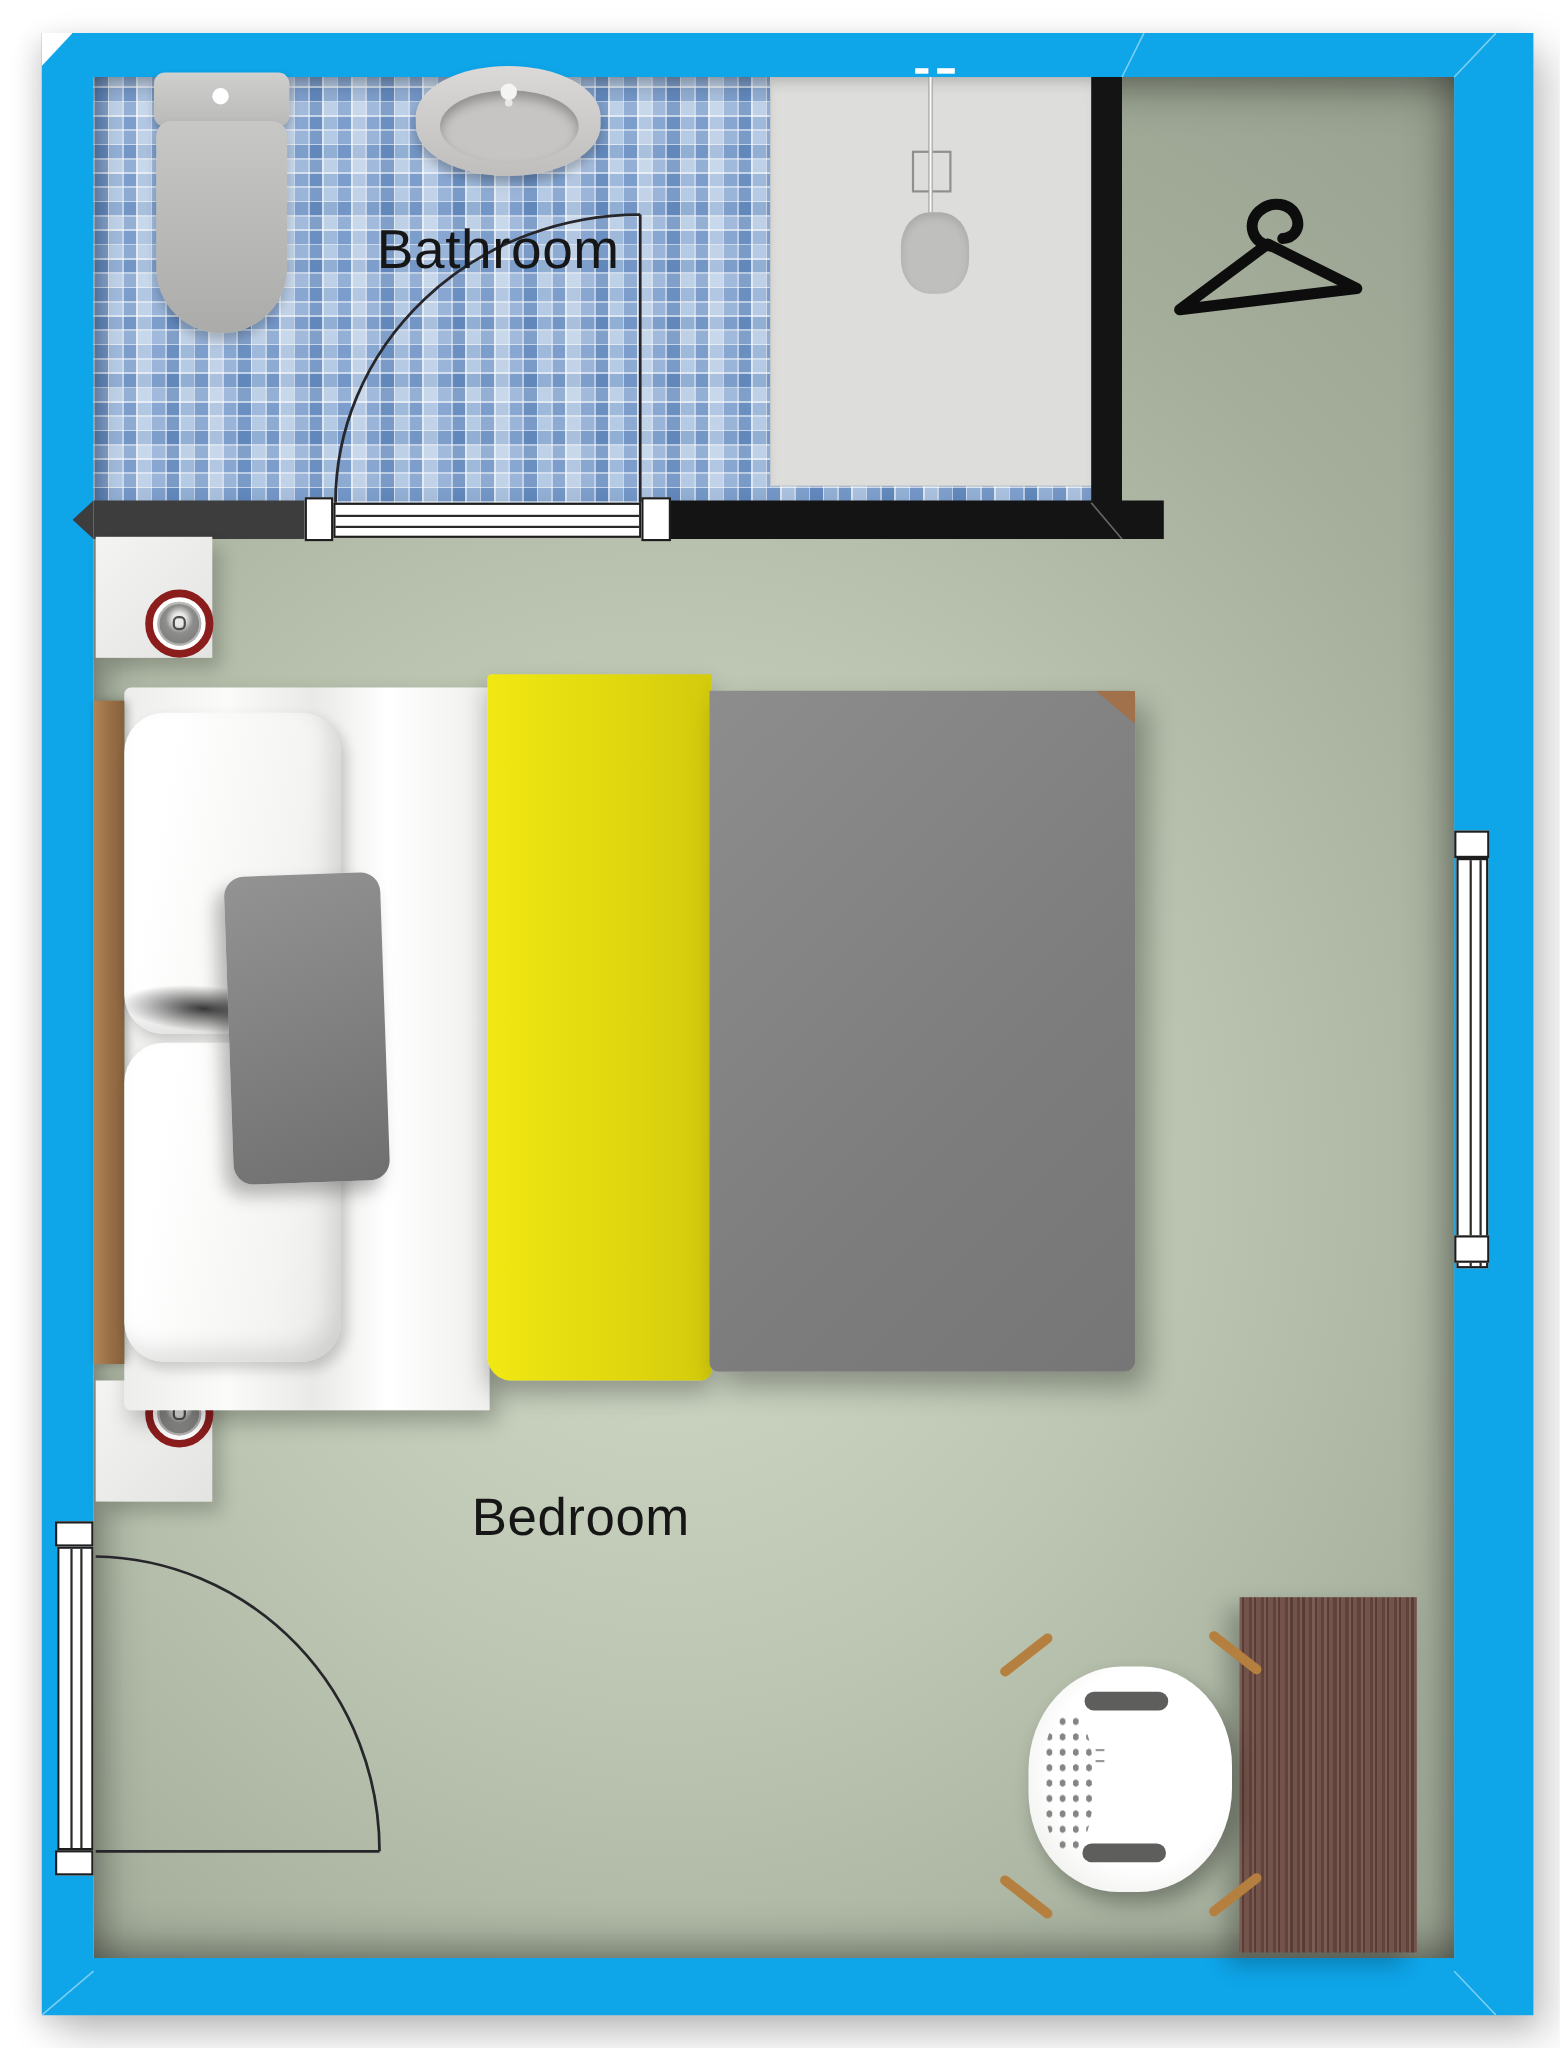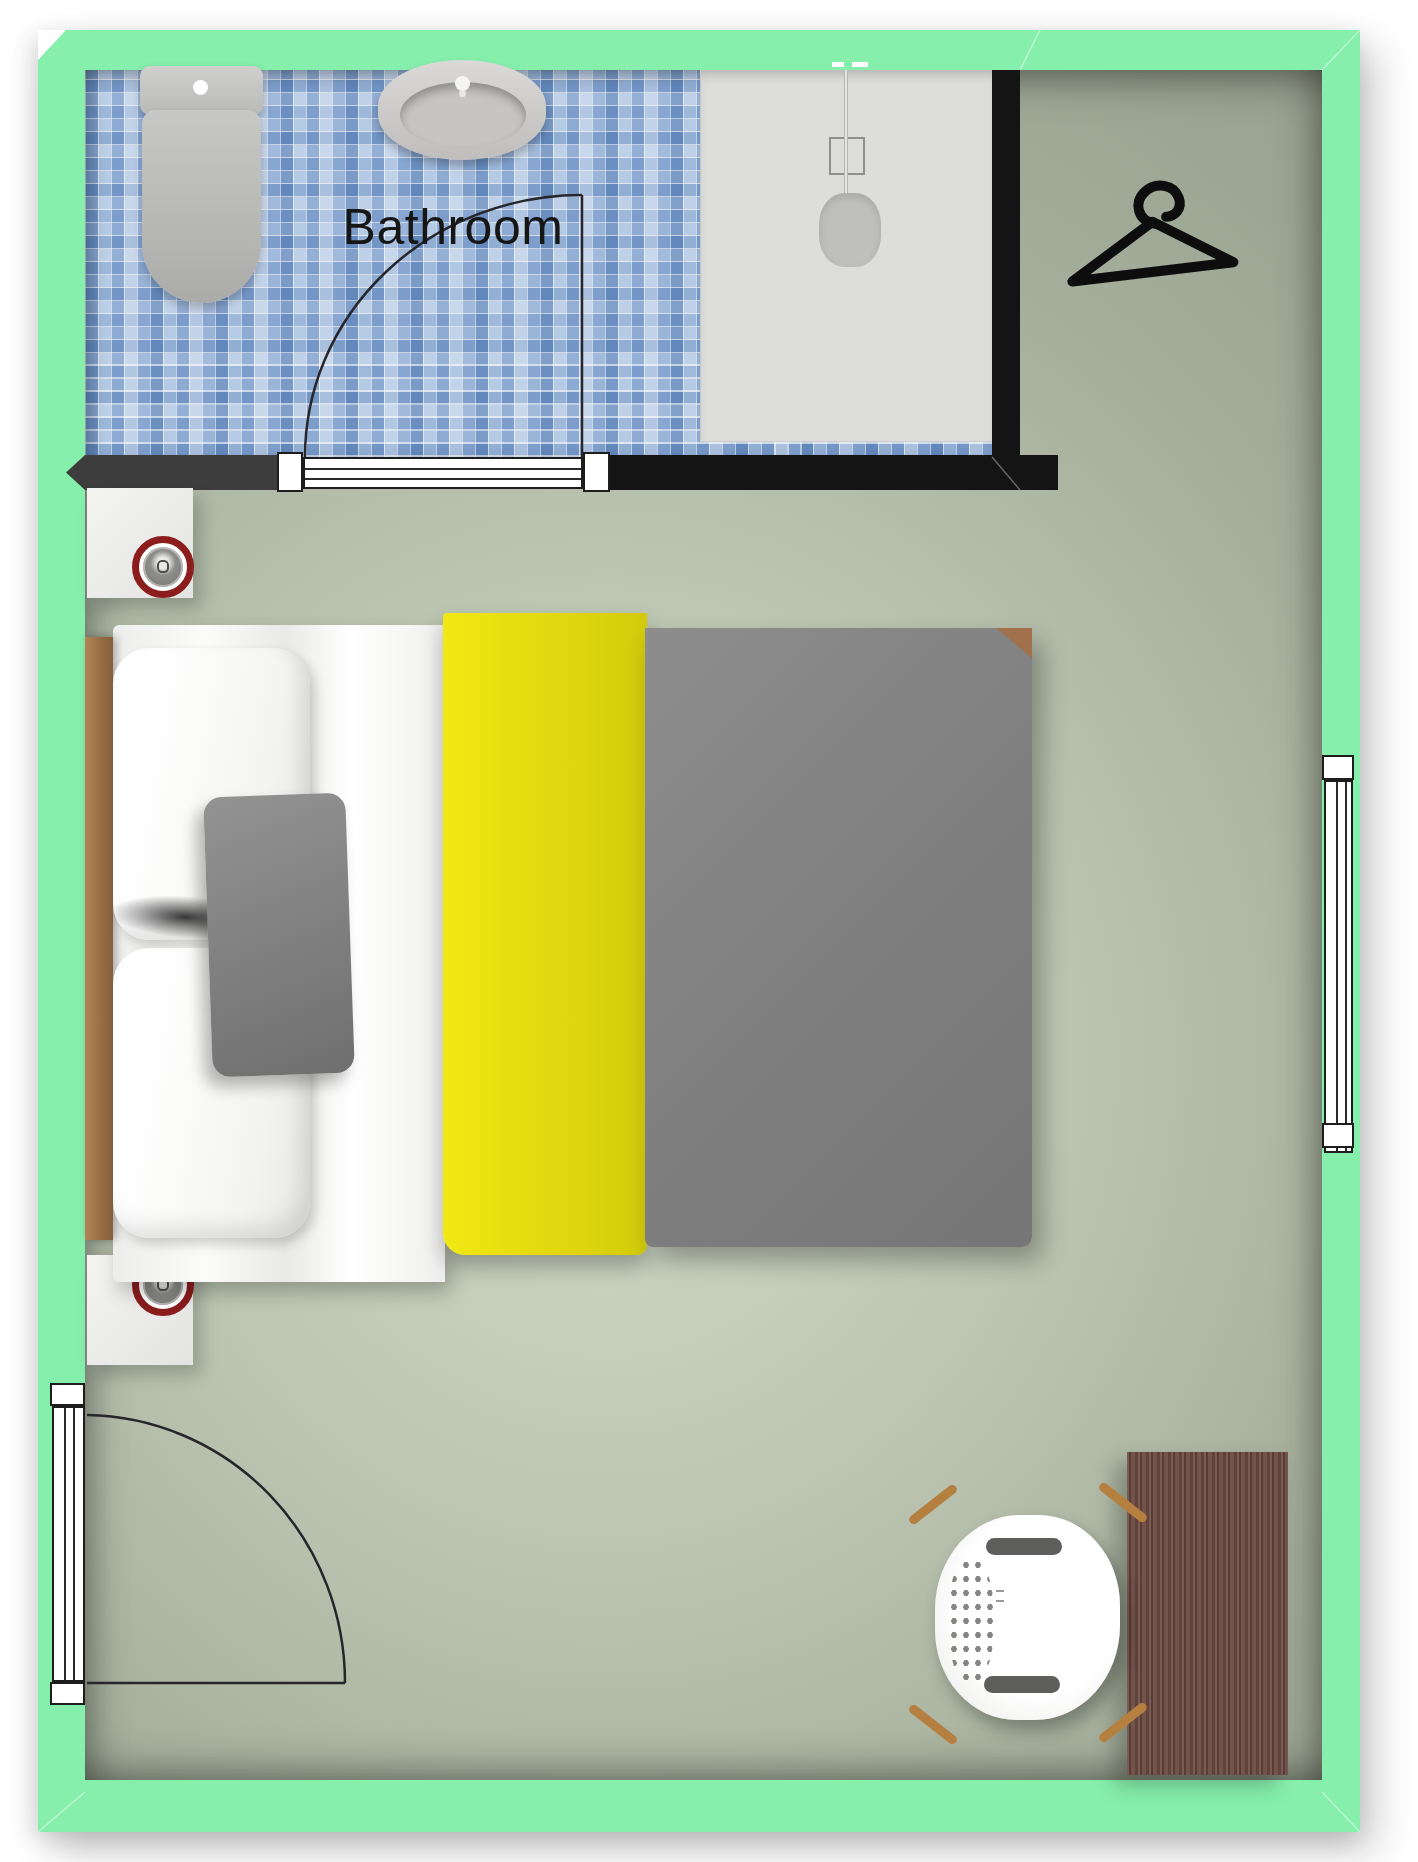--- a/index.html
+++ b/index.html
@@ -1,21 +1,21 @@
 <!DOCTYPE html>
 <html><head>
 <meta charset="utf-8">
 <style>
   html,body{margin:0;padding:0;background:#ffffff;}
   #stage{position:relative;width:1418px;height:1862px;background:#fff;overflow:hidden;
          font-family:"Liberation Sans", sans-serif;}
   .abs{position:absolute;}
   
-  #plan{left:38px;top:30px;width:1322px;height:1802px;background:#86efac;
-        box-shadow:14px 18px 38px rgba(0,0,0,.22), -6px 6px 22px rgba(0,0,0,.12);}
+  #plan{left:38px;top:30px;width:1322px;height:1802px;background:#0ea5e9;
+        box-shadow:14px 18px 38px rgba(0,0,0,.22), -6px 6px 22px rgba(0,0,0,.12);padding-left:34px;}
   #floor{left:47px;top:40px;width:1237px;height:1710px;
          background:radial-gradient(90% 70% at 42% 58%, #d3dbc9 0%, #bcc6b2 40%, #a4ae9b 75%, #9aa391 100%);
          box-shadow:inset 0 28px 40px -18px rgba(0,0,0,.35),
                     inset 28px 0 40px -20px rgba(0,0,0,.28),
                     inset -28px 0 40px -20px rgba(0,0,0,.28),
                     inset 0 -28px 40px -18px rgba(0,0,0,.32);}
   
   #tiles{left:47px;top:40px;width:907px;height:387px;background-color:#c3d4e8;
     background-image:
       repeating-linear-gradient(0deg, rgba(255,255,255,.55) 0 1.5px, rgba(255,255,255,0) 1.5px 13px),
@@ -192,16 +192,17 @@
       <path d="M 49,1385 A 262 268 0 0 1 307,1653" fill="none" stroke="#26262b" stroke-width="2.5"></path>
       <line x1="307" y1="1653" x2="49" y2="1653" stroke="#26262b" stroke-width="2.5"></line>
       <line x1="1322" y1="0" x2="1284" y2="40" stroke="rgba(255,255,255,.45)" stroke-width="1.5"></line>
       <line x1="1322" y1="1802" x2="1284" y2="1762" stroke="rgba(255,255,255,.45)" stroke-width="1.5"></line>
       <line x1="0" y1="1802" x2="47" y2="1762" stroke="rgba(255,255,255,.45)" stroke-width="1.5"></line>
       <line x1="1002" y1="0" x2="982" y2="40" stroke="rgba(255,255,255,.45)" stroke-width="1.5"></line>
       <line x1="954" y1="427" x2="982" y2="460" stroke="rgba(255,255,255,.35)" stroke-width="1.5"></line>
     </svg>
 
     <div class="abs room-label" style="left:240px;top:168px;width:350px;font-size:50px;">Bathroom</div>
+    <div class="abs room-label" style="left:280px;top:1322px;width:420px;font-size:48px;">Bedroom</div>
 
     <div class="abs" id="chamfer-tl"></div>
   </div>
 </div>
 
 </body></html>

